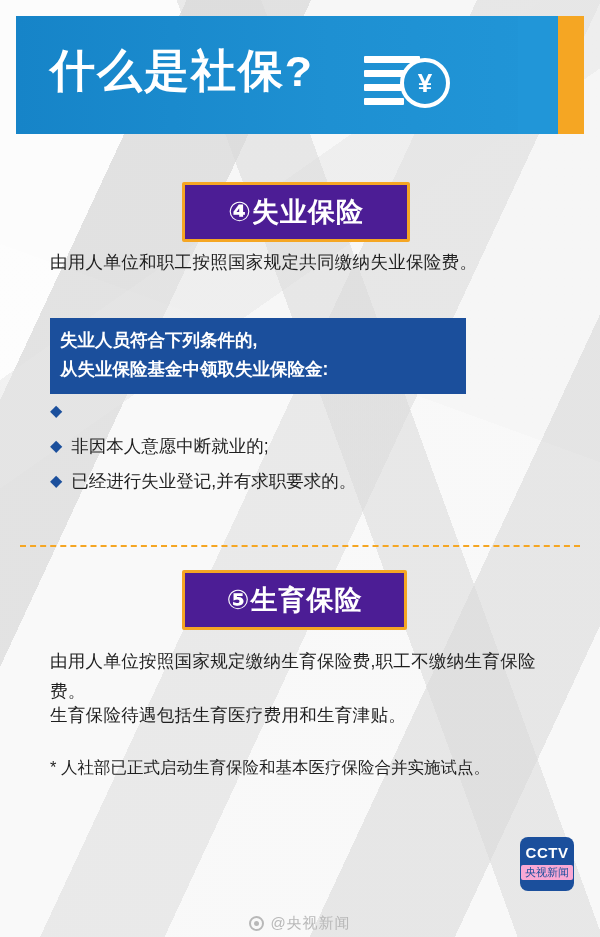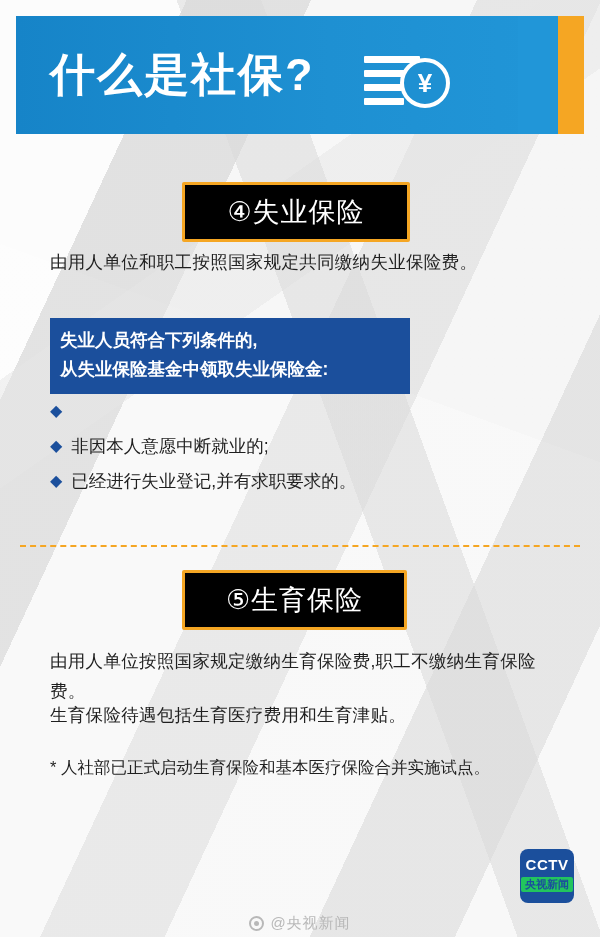--- a/index.html
+++ b/index.html
@@ -64,20 +64,21 @@
   .header-title {
     position: absolute;
     left: 34px;
     top: 30px;
     font-size: 45px;
     font-weight: bold;
     color: #ffffff;
     letter-spacing: 2px;
     line-height: 58px;
     white-space: nowrap;
+    font-family: Liberation Mono, monospace;
   }
   .header-icon {
     position: absolute;
     left: 348px;
     top: 36px;
     width: 86px;
     height: 64px;
   }
   .hi-bar {
     position: absolute;
@@ -104,25 +105,25 @@
     font-weight: bold;
     text-align: center;
     line-height: 43px;
     background: linear-gradient(90deg, rgba(30,144,210,1) 0%, rgba(30,144,210,1) 100%);
   }
 
   
   .badge {
     position: absolute;
     box-sizing: border-box;
-    background: #000000;
+    background: #4c1d95;
     border: 3px solid #f5a623;
     color: #ffffff;
     font-size: 27px;
-    font-weight: normal;
+    font-weight: bold;
     letter-spacing: 1px;
     text-align: center;
     line-height: 54px;
     height: 60px;
     border-radius: 2px;
   }
   #badge-unemployment {
     left: 182px;
     top: 182px;
     width: 228px;
@@ -143,21 +144,21 @@
   }
   #p-unemployment-intro {
     left: 50px;
     top: 247px;
     width: 510px;
   }
   .condition-box {
     position: absolute;
     left: 50px;
     top: 318px;
-    width: 360px;
+    width: 416px;
     padding: 8px 10px 10px 10px;
     box-sizing: border-box;
     background: #1b4f9c;
     color: #ffffff;
     font-size: 17.5px;
     font-weight: bold;
     line-height: 29px;
   }
   .bullets {
     position: absolute;
@@ -208,41 +209,41 @@
     width: 520px;
     font-size: 16.5px;
     color: #1f1f1f;
     line-height: 26px;
   }
 
   
   .logo {
     position: absolute;
     right: 26px;
-    bottom: 34px;
+    bottom: 46px;
     width: 54px;
     height: 54px;
     border-radius: 8px;
     background: #1b4f9c;
     color: #ffffff;
     text-align: center;
     overflow: hidden;
   }
   .logo-top {
     margin-top: 7px;
     font-size: 15px;
     font-weight: bold;
     letter-spacing: 0.5px;
     line-height: 18px;
   }
   .logo-bot {
     margin-top: 2px;
     font-size: 11px;
-    font-weight: bold;
-    background: #22c55e;
+    font-weight: normal;
+    background: #f9a8d4;
     color: #1b4f9c;
     display: inline-block;
     padding: 1px 4px;
     border-radius: 2px;
     line-height: 13px;
   }
   .watermark {
     position: absolute;
     left: 0;
     right: 0;

